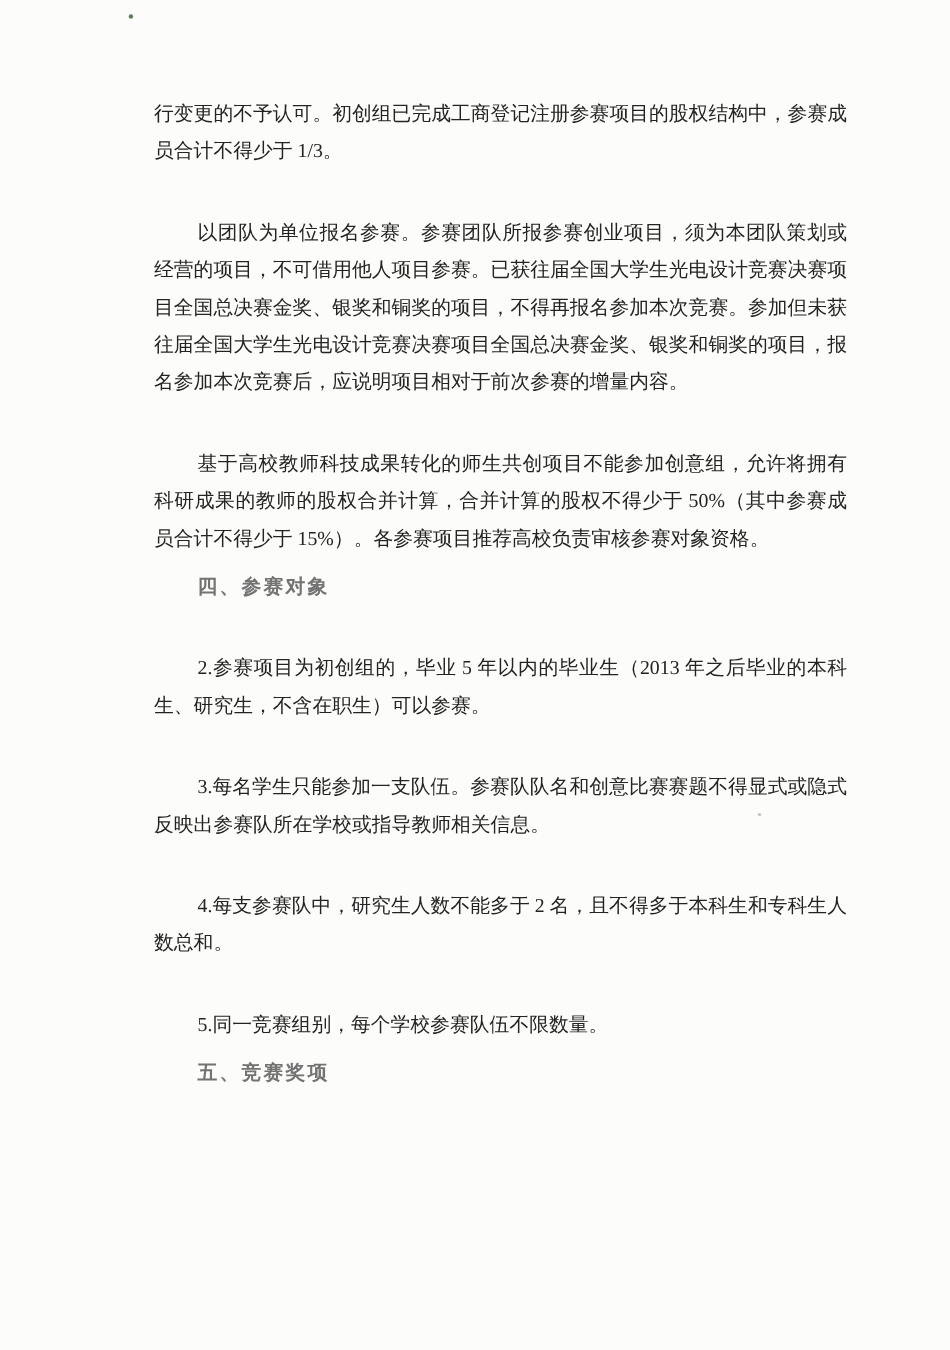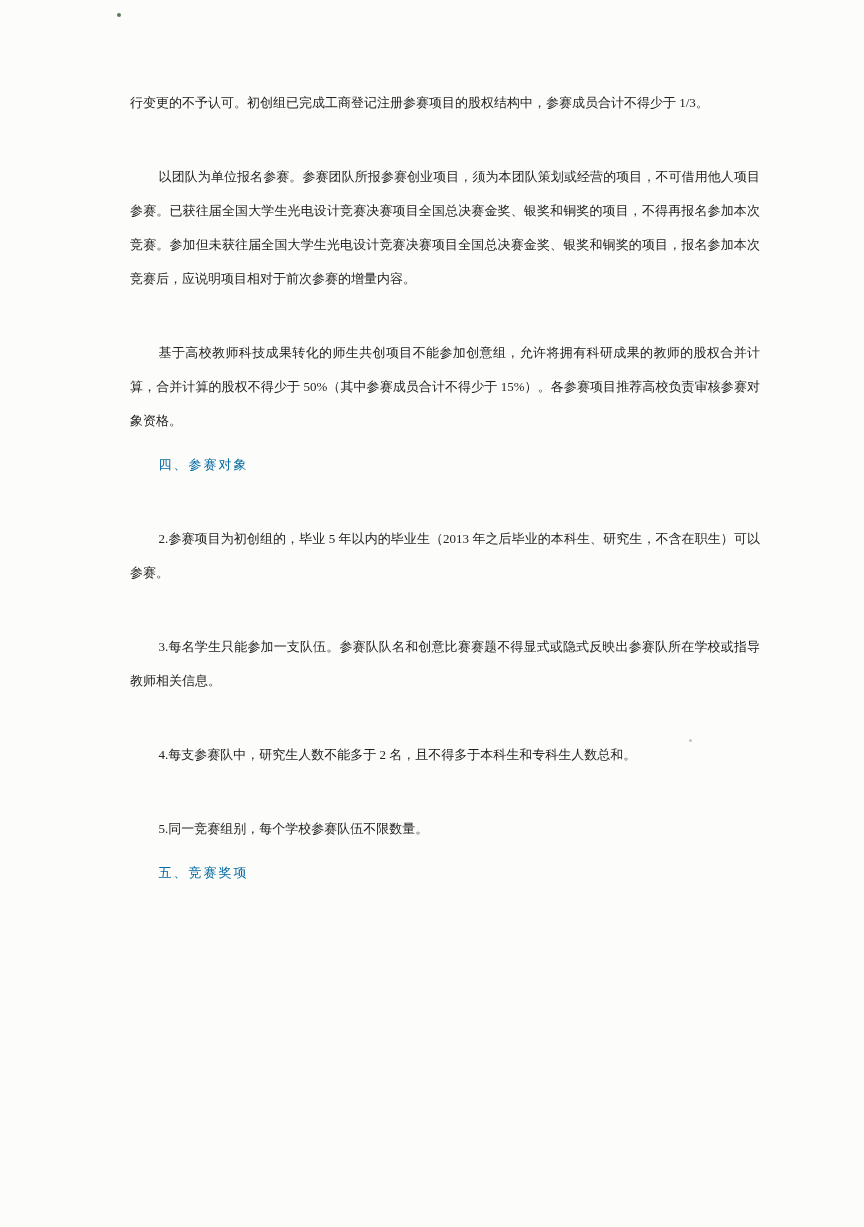--- a/index.html
+++ b/index.html
@@ -10,41 +10,41 @@
   .page {
     position: relative;
     width: 864px;
     height: 1227px;
     background: #fcfcfa;
     overflow: hidden;
     font-family: "Liberation Serif", "DejaVu Serif", serif;
   }
   .content {
     position: absolute;
-    left: 130px;
+    left: 140px;
     top: 83px;
     width: 630px;
     color: #232323;
-    font-size: 13px;
+    font-size: 18px;
     line-height: 34px;
     text-align: justify;
     text-justify: inter-character;
   }
   .content p {
     margin: 3px 0;
   }
   .content p.indent {
     text-indent: 2.2em;
     margin-top: 40px;
   }
   .content p.heading {
     margin: 10px 0 4px 0;
-    font-weight: normal;
+    font-weight: bold;
     text-indent: 2.2em;
-    color: #0369a1;
+    color: #737373;
     letter-spacing: 2px;
   }
   .content b {
     font-weight: bold;
     color: #161616;
   }
   
   .speck {
     position: absolute;
     border-radius: 50%;

